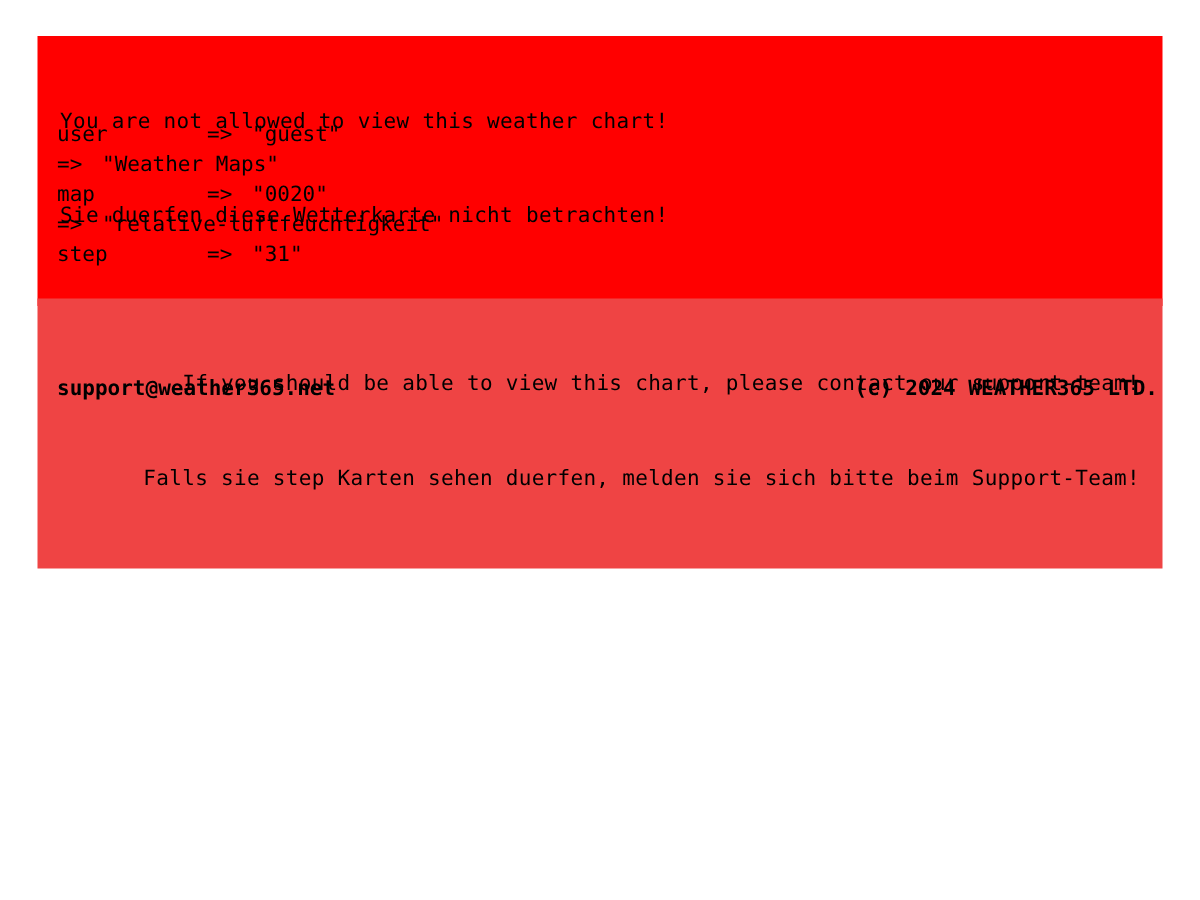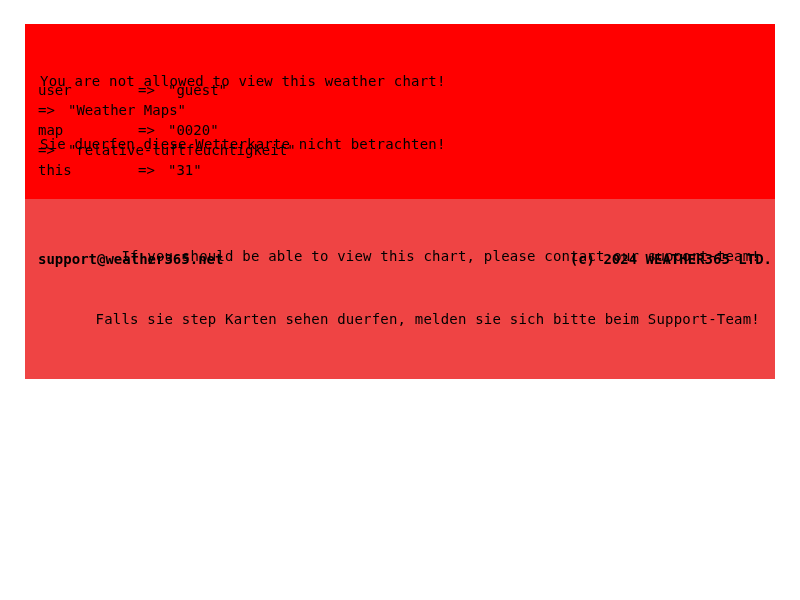--- a/index.html
+++ b/index.html
@@ -105,21 +105,21 @@
     <div class="param-row">
       <span class="param-key">map</span>
       <span class="param-arrow">=&gt;</span>
       <span class="param-val">"0020"</span>
     </div>
     <div class="param-row">
       <span class="param-arrow">=&gt;</span>
       <span class="param-val">"relative-luftfeuchtigkeit"</span>
     </div>
     <div class="param-row">
-      <span class="param-key">this</span>
+      <span class="param-key">step</span>
       <span class="param-arrow">=&gt;</span>
       <span class="param-val">"31"</span>
     </div>
   </div>
 
   <div class="banner banner-ok">
     <span class="line">If you should be able to view this chart, please contact our support-team!</span>
     <span class="line">Falls sie step Karten sehen duerfen, melden sie sich bitte beim Support-Team!</span>
   </div>
 

